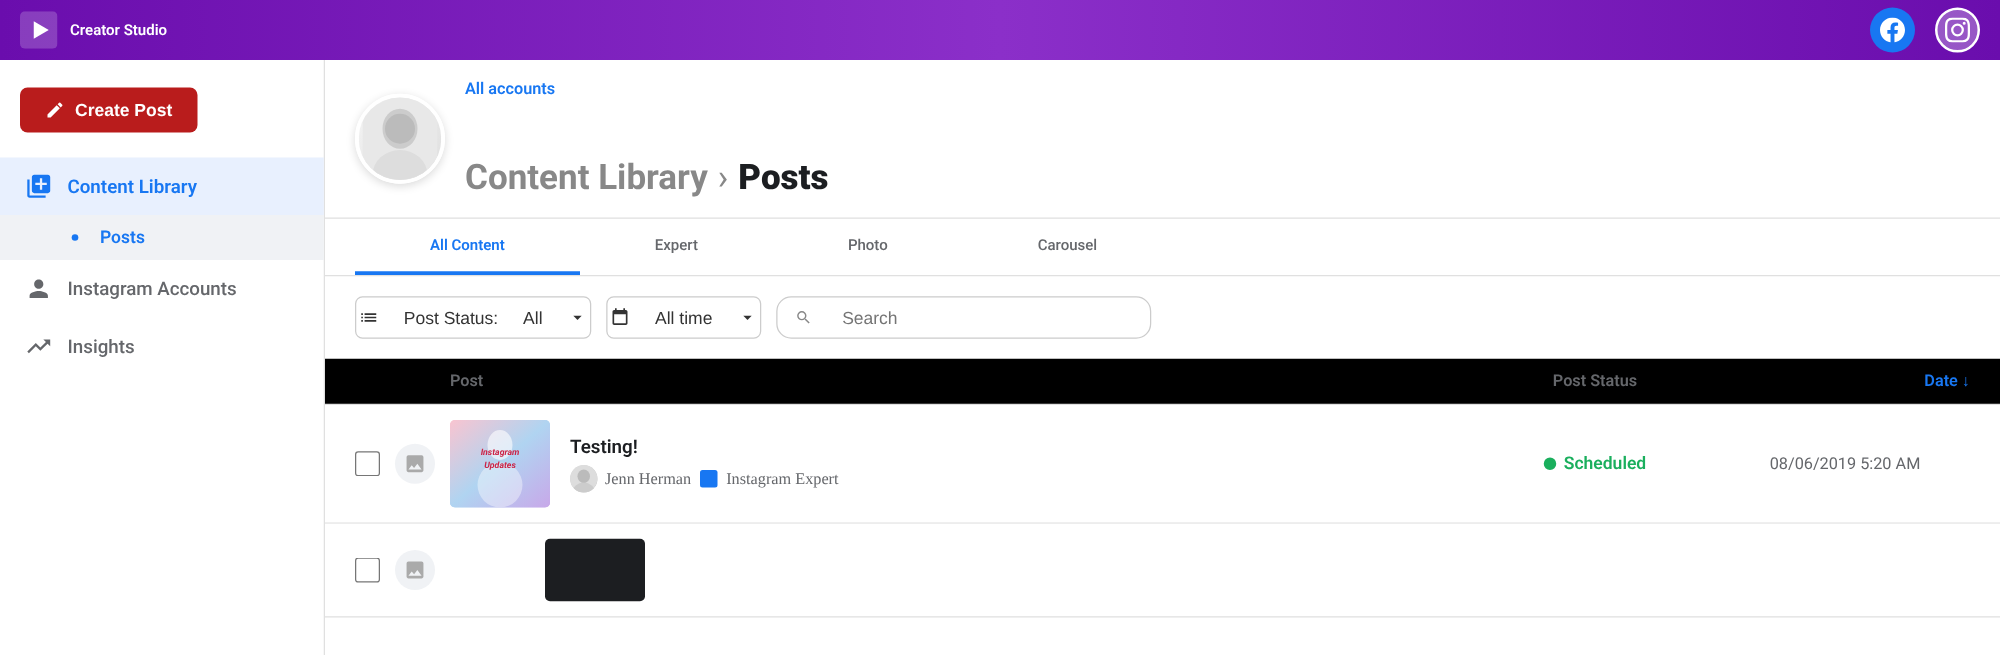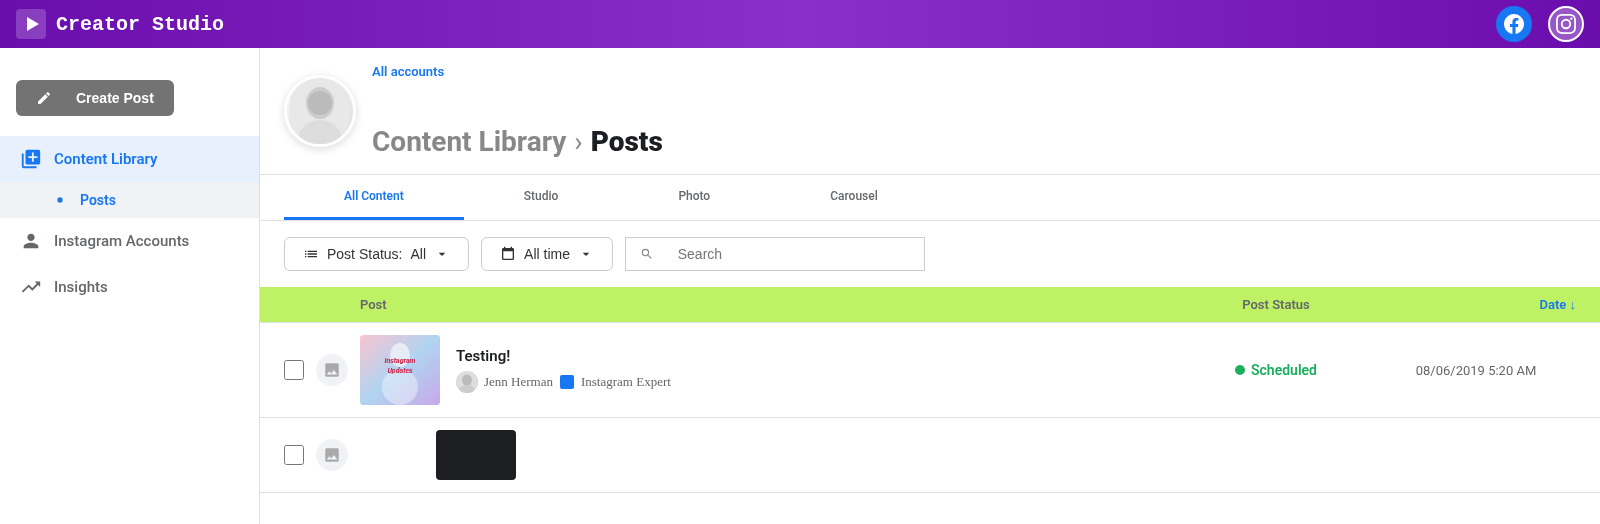--- a/index.html
+++ b/index.html
@@ -18,23 +18,22 @@
       display: flex;
       align-items: center;
       gap: 10px;
     }
     .topbar-logo {
       width: 30px;
       height: 30px;
     }
     .topbar-title {
       color: white;
-      font-size: 20px;
-      font-weight: 600;
-      font-family: Liberation Mono, monospace;
+      font-size: 12px;
+      font-weight: 600;
     }
     .topbar-icons {
       display: flex;
       align-items: center;
       gap: 16px;
     }
     .topbar-icon-btn {
       width: 36px;
       height: 36px;
       border-radius: 50%;
@@ -57,30 +56,30 @@
     .sidebar {
       width: 260px;
       background: white;
       flex-shrink: 0;
       padding: 16px 0;
       border-right: 1px solid #e0e0e0;
     }
     .create-post-btn {
       display: flex;
       align-items: center;
-      gap: 24px;
-      background: #737373;
+      gap: 8px;
+      background: #b91c1c;
       color: white;
       border: none;
       border-radius: 6px;
       padding: 10px 20px;
       font-size: 14px;
       font-weight: 600;
       cursor: pointer;
-      margin: 16px 16px 20px 16px;
+      margin: 6px 16px 20px 16px;
     }
     .sidebar-nav-item {
       display: flex;
       align-items: center;
       gap: 12px;
       padding: 12px 20px;
       cursor: pointer;
       font-size: 15px;
       font-weight: 600;
       color: #1877f2;
@@ -187,57 +186,57 @@
     
     .toolbar {
       display: flex;
       align-items: center;
       gap: 12px;
       padding: 16px 24px;
     }
     .filter-btn {
       display: flex;
       align-items: center;
-      gap: 8px;
-      padding: 8px 18px;
+      gap: 20px;
+      padding: 8px 2px;
       border: 1px solid #ccc;
       border-radius: 6px;
       background: white;
       font-size: 14px;
       cursor: pointer;
       color: #333;
     }
     .filter-btn svg { width: 16px; height: 16px; }
     .search-input-wrapper {
       display: flex;
       align-items: center;
       gap: 24px;
       padding: 8px 14px;
       border: 1px solid #ccc;
-      border-radius: 0;
+      border-radius: 12px;
       background: white;
       min-width: 300px;
     }
     .search-input-wrapper svg { width: 16px; height: 16px; color: #888; }
     .search-input {
       border: none;
       outline: none;
       font-size: 14px;
       color: #888;
       background: transparent;
       width: 100%;
     }
 
     
     .table-header {
       display: flex;
       align-items: center;
       padding: 10px 24px;
       border-bottom: 1px solid #e0e0e0;
-      background: #bef264;
+      background: #000000;
       font-size: 13px;
       color: #65676b;
       font-weight: 600;
     }
     .col-post { flex: 1; }
     .col-status { width: 200px; text-align: center; }
     .col-date { width: 200px; text-align: right; color: #1877f2; cursor: pointer; }
 
     .table-row {
       display: flex;
@@ -441,21 +440,21 @@
           <span class="breadcrumb-posts">Posts</span>
         </div>
       </div>
     </div>
 
     <div class="tabs">
       <div class="tab active">
         <span>All Content</span>
       </div>
       <div class="tab">
-        <span>Studio</span>
+        <span>Expert</span>
       </div>
       <div class="tab">
         <span>Photo</span>
       </div>
       <div class="tab">
         <span>Carousel</span>
       </div>
     </div>
 
     <div class="toolbar">

